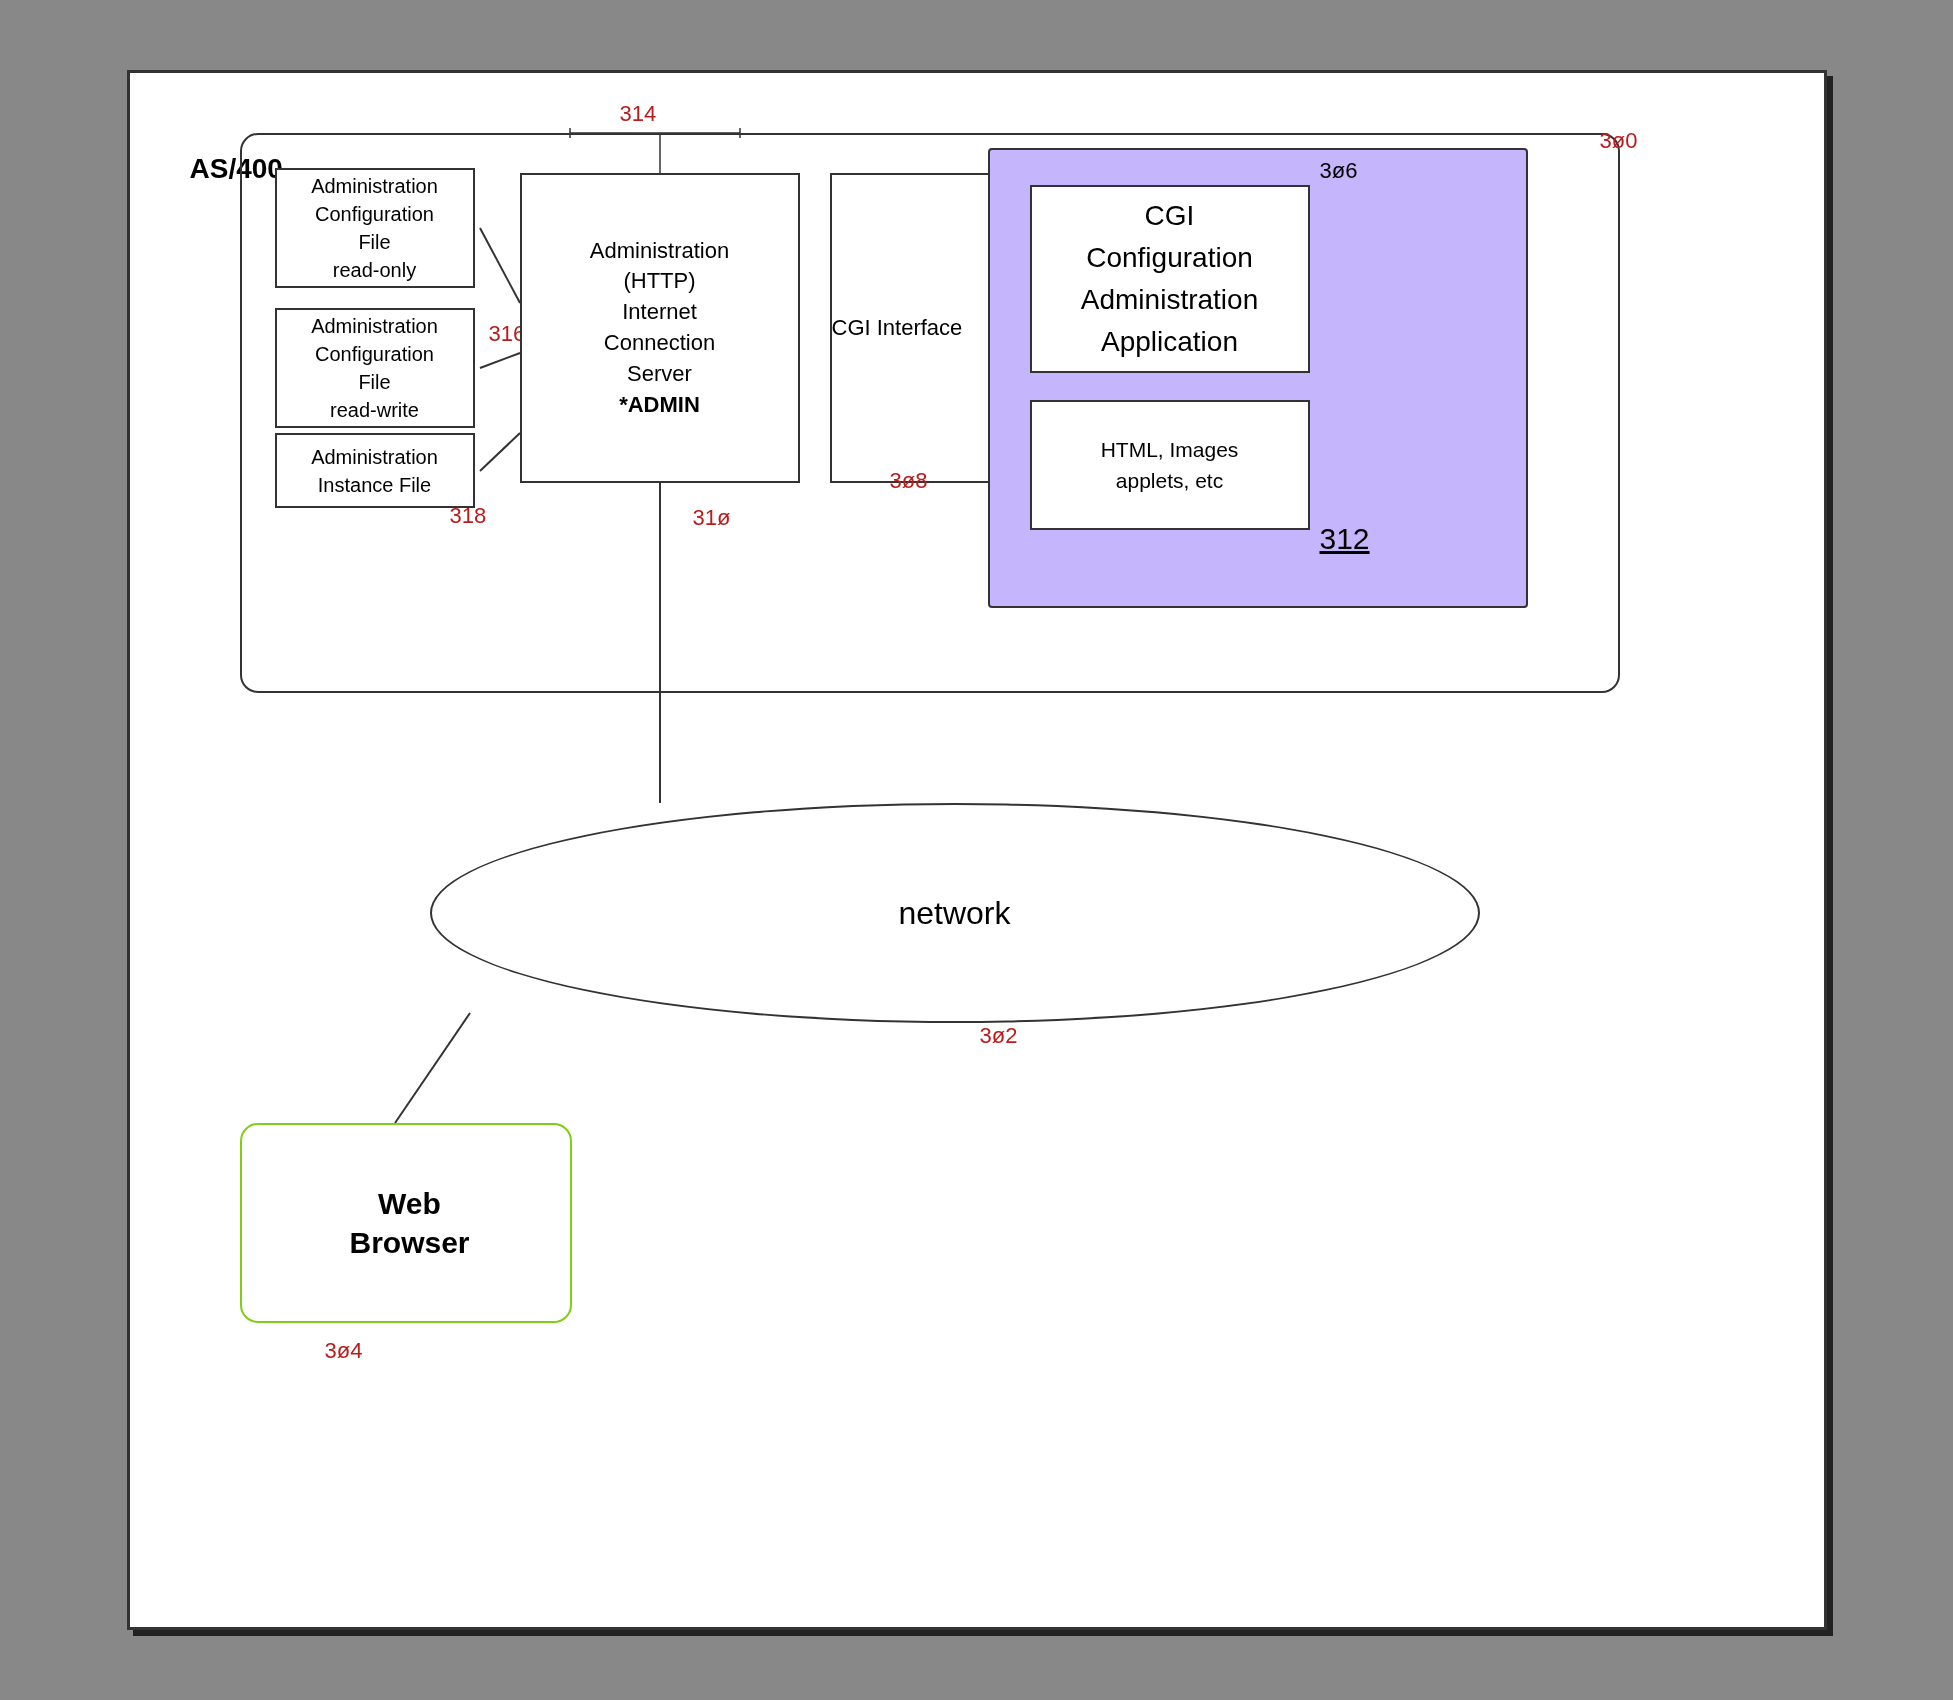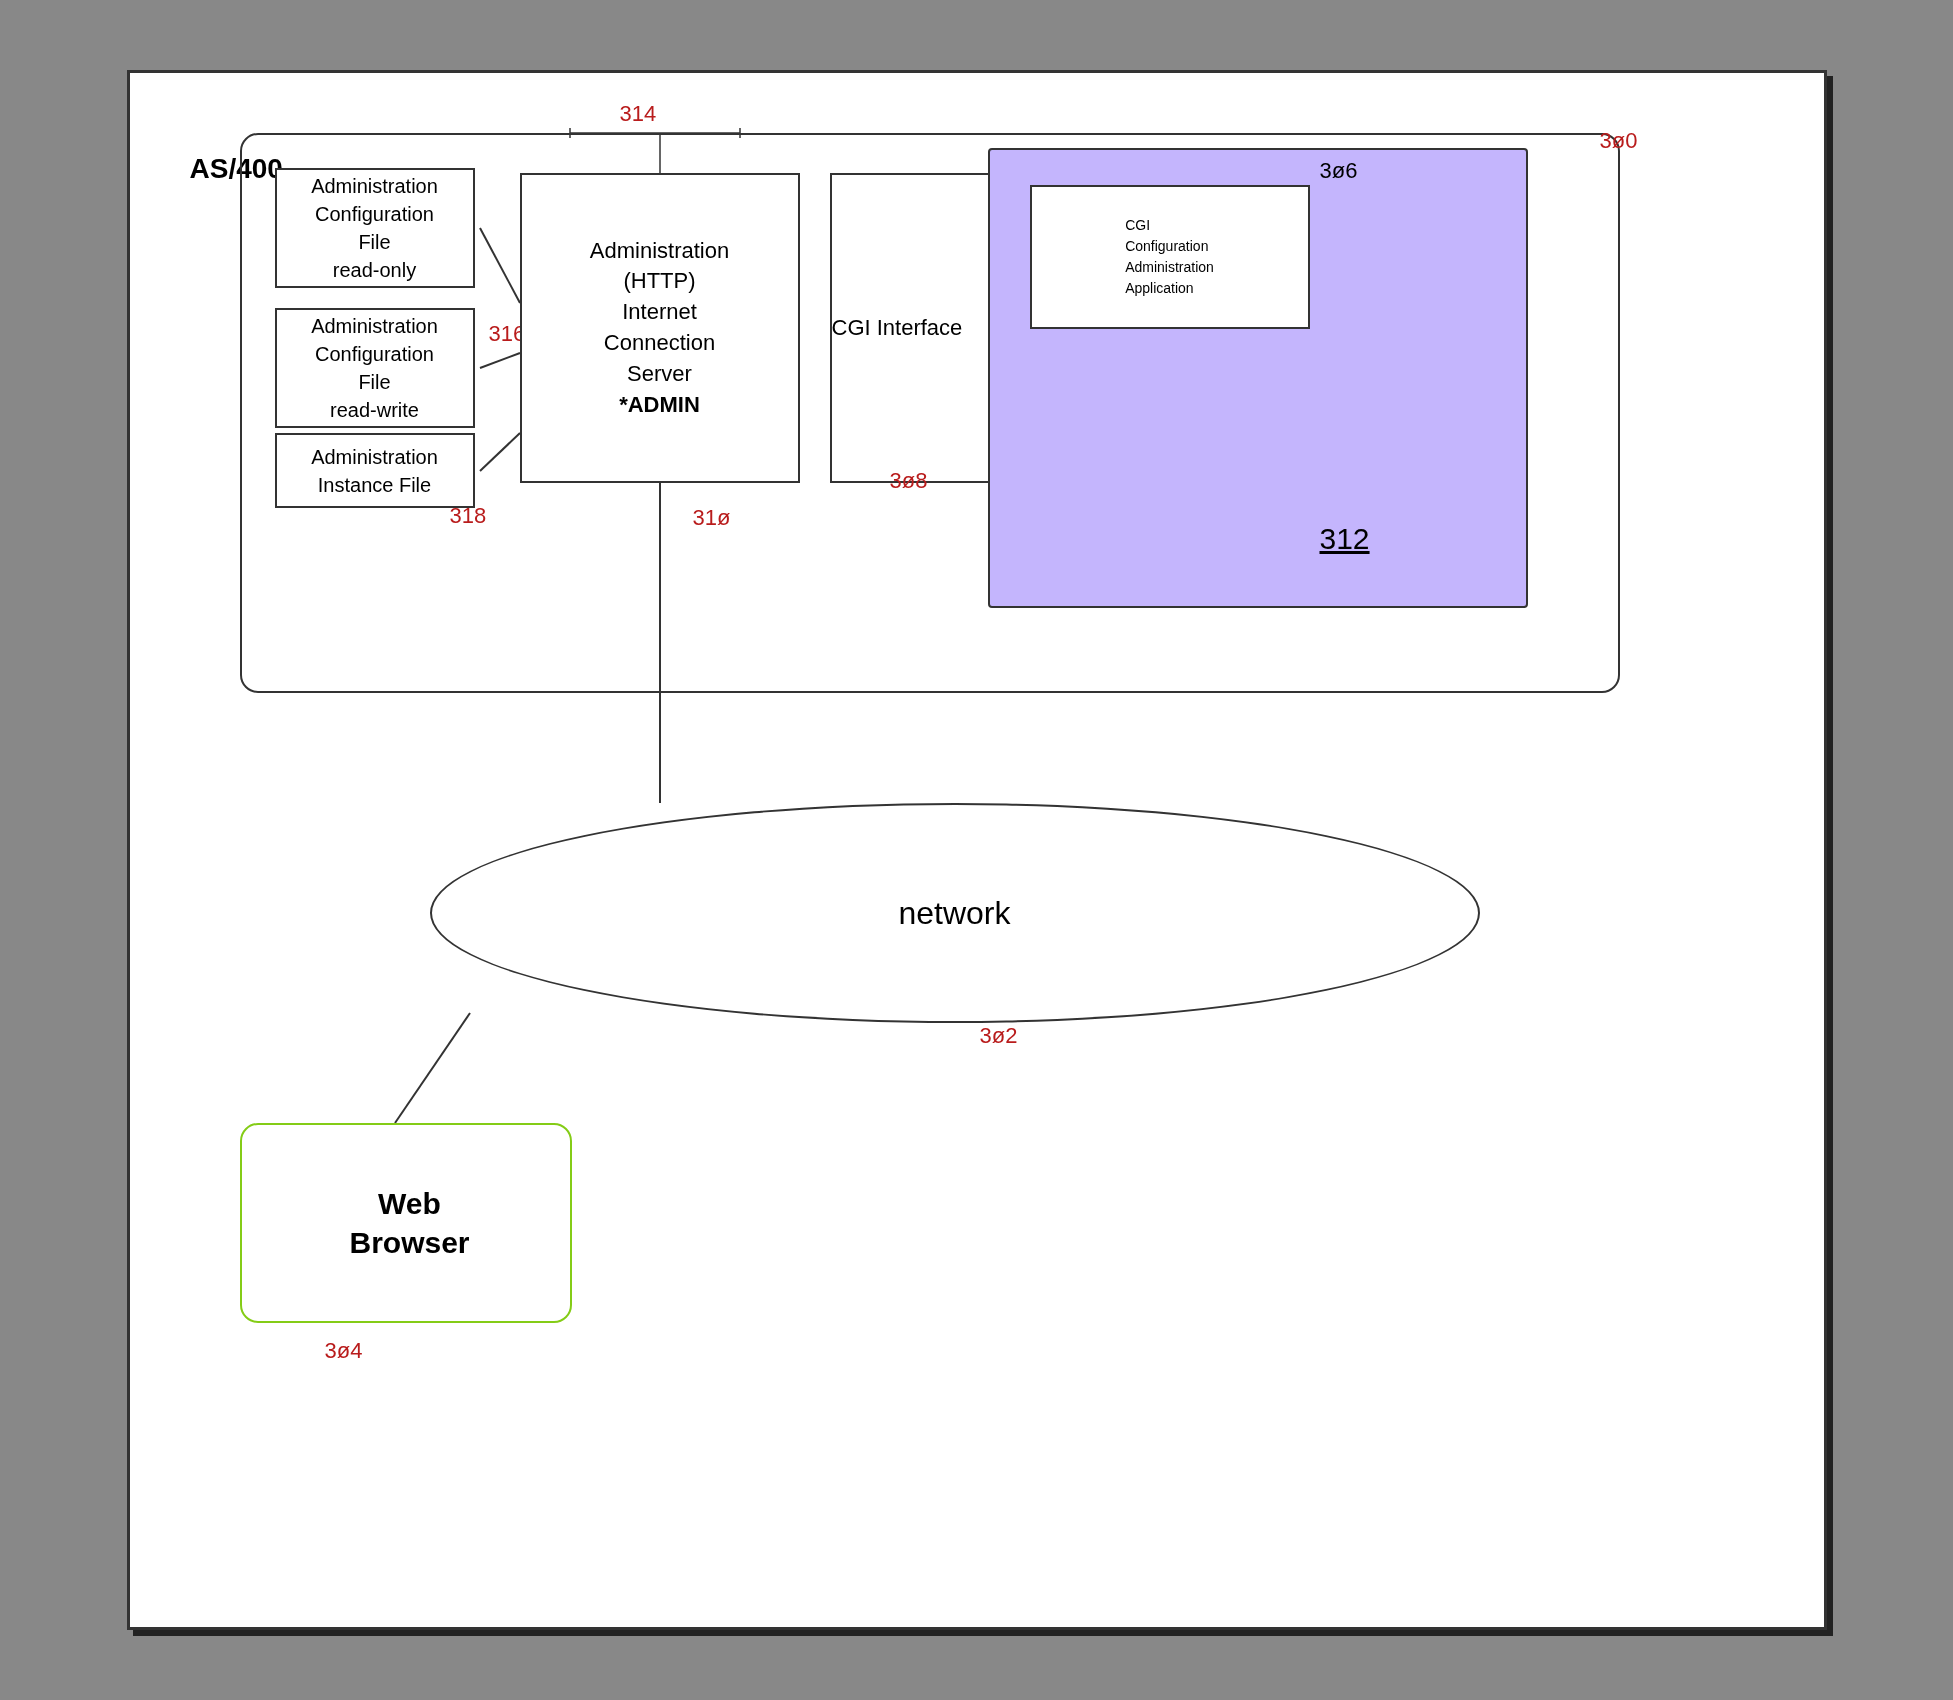--- a/index.html
+++ b/index.html
@@ -98,26 +98,27 @@
       border-radius: 4px;
       background: #c4b5fd;
     }
 
     
     .cgi-config-box {
       position: absolute;
       top: 35px;
       left: 40px;
       width: 280px;
-      height: 144px;
-      border: 2px solid #333;
-      display: flex;
-      align-items: center;
-      justify-content: center;
-      font-size: 14px;
+      height: 188px;
+      border: 2px solid #333;
+      display: flex;
+      align-items: center;
+      justify-content: center;
+      text-align: center;
+      font-size: 28px;
       line-height: 1.5;
       background: #fff;
     }
 
     
     .html-box {
       position: absolute;
       top: 250px;
       left: 40px;
       width: 280px;
@@ -274,20 +275,23 @@
   <div class="ref-label" style="top: 395px; left: 760px;">3ø8</div>
 
   <div class="right-group-box">
 
     <div style="position:absolute; top:8px; left:330px; font-size:22px;">3ø6</div>
 
     <div class="cgi-config-box">
       <span>CGI<br>Configuration<br>Administration<br>Application</span>
     </div>
 
+    <div class="html-box">
+      <span>HTML, Images<br>applets, etc</span>
+    </div>
 
     <div style="position:absolute; top:372px; left:330px; font-size:30px;text-decoration:underline;">312</div>
 
   </div>
 
   <div class="network-ellipse">
     <span>network</span>
   </div>
 
   <div class="ref-label" style="top: 950px; left: 850px;">3ø2</div>

